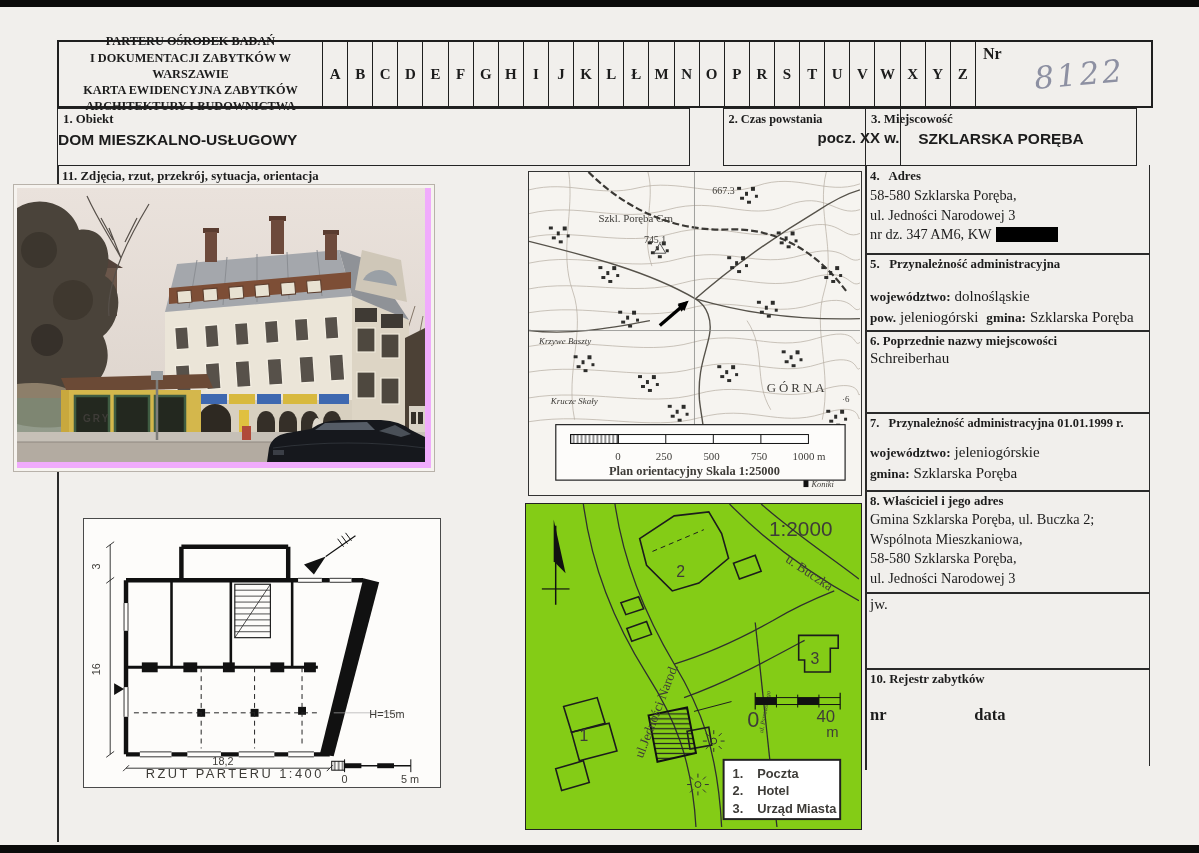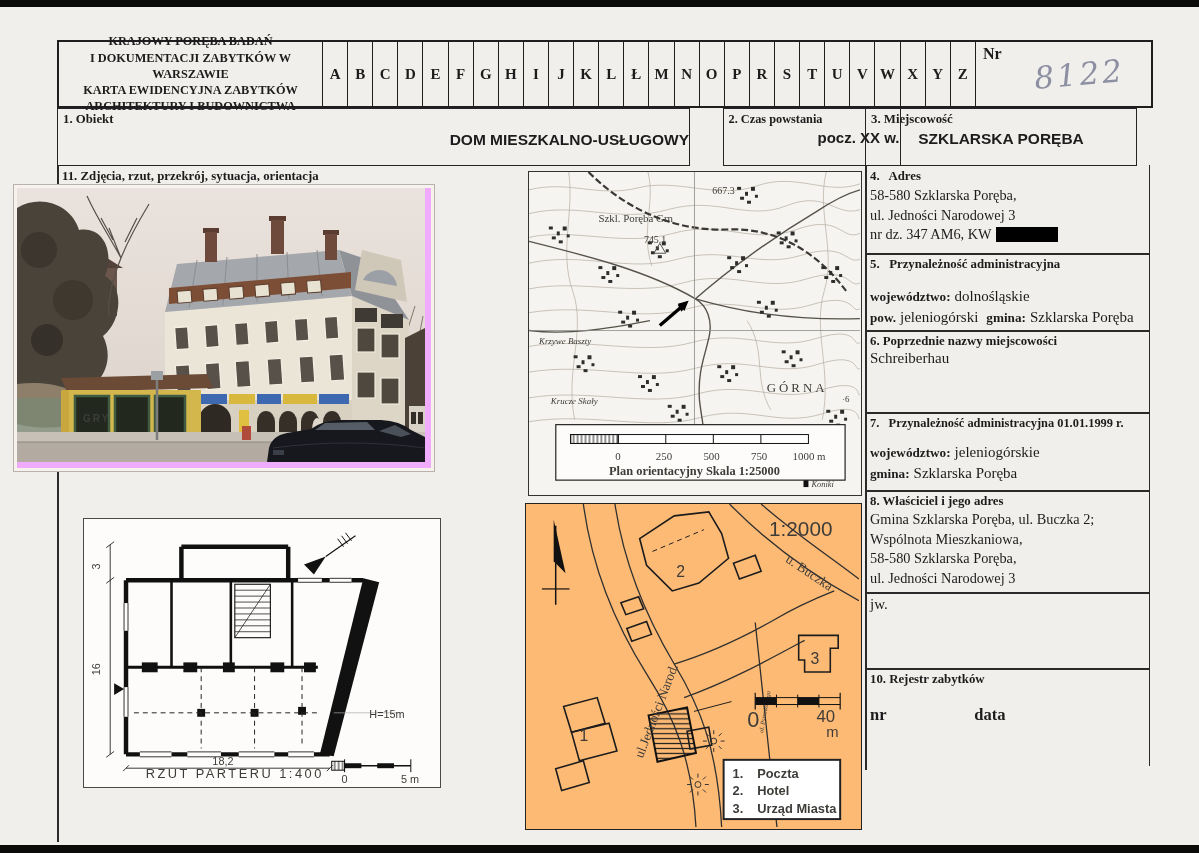--- a/index.html
+++ b/index.html
@@ -26,37 +26,37 @@
   .body{font-size:14.3px;line-height:19.5px;}
   .k{font-weight:bold;font-size:13.2px;}
   .v{font-size:15px;}
   .gridline{background:#2a2a2a;}
   .hdiv{height:1.6px;background:#2a2a2a;}
   #redact{display:inline-block;width:62px;height:15px;background:#000;vertical-align:-3px;margin-left:4px;}
   
   #photo{left:14px;top:185px;width:414px;height:280px;border:3px solid #f6f3ef;box-shadow:0 0 0 1px #b8b2aa;background:#f0abfc;}
   #topomap{left:528px;top:171px;width:334px;height:325px;border:1.3px solid #333;background:#f6f4f0;box-sizing:border-box;}
   #floorplan{left:83px;top:518px;width:358px;height:270px;border:1.2px solid #4a4a4a;background:#fdfcfa;box-sizing:border-box;}
-  #siteplan{left:525px;top:503px;width:337px;height:327px;border:1.8px solid #222;background:#fdba74;box-sizing:border-box;}
+  #siteplan{left:525px;top:503px;width:337px;height:327px;border:1.8px solid #222;background:#84cc16;box-sizing:border-box;}
   svg{display:block;}
   svg text{font-family:"Liberation Serif","DejaVu Serif",serif;fill:#3e3c38;}
   svg text.sans{font-family:"Liberation Sans","DejaVu Sans",sans-serif;}
   svg text.it{font-style:italic;}
 </style>
 </head>
 <body>
 
 <div id="page">
 
   <div class="abs strip" style="left:0;top:0;width:1199px;height:7px;"></div>
   <div class="abs strip" style="left:0;top:845px;width:1199px;height:8px;"></div>
 
   <div id="hdr" class="abs">
     <div id="org">
-      <div>KRAJOWY PORĘBA BADAŃ</div>
+      <div>PARTERU OŚRODEK BADAŃ</div>
       <div>I DOKUMENTACJI ZABYTKÓW W WARSZAWIE</div>
       <div>KARTA EWIDENCYJNA ZABYTKÓW</div>
       <div>ARCHITEKTURY I BUDOWNICTWA</div>
     </div>
     <div id="letters">
       <span class="lt">A</span>
       <span class="lt">B</span>
       <span class="lt">C</span>
       <span class="lt">D</span>
       <span class="lt">E</span>
@@ -83,21 +83,21 @@
       <span class="lt">Z</span>
     </div>
     <div id="nrcell">
       <span id="nrlabel">Nr</span>
       <span id="nrvalue">8122</span>
     </div>
   </div>
 
   <div class="abs cell" style="left:57px;top:108px;width:633px;height:58px;">
     <div class="lbl" style="margin:3px 0 0 5px;">1. Obiekt</div>
-    <div class="val-sans" style="text-align:right;font-size:15.5px;margin-top:4px;">DOM MIESZKALNO-USŁUGOWY</div>
+    <div class="val-sans" style="text-align:left;font-size:15.5px;margin-top:4px;">DOM MIESZKALNO-USŁUGOWY</div>
   </div>
   <div class="abs cell" style="left:688.5px;top:108px;width:178px;height:58px;margin-left:34px;">
     <div class="lbl" style="margin:3px 0 0 5px;font-size:12.3px;">2. Czas powstania</div>
     <div class="val-sans" style="text-align:right;font-size:15px;margin-top:2px;">pocz. XX w.</div>
   </div>
   <div class="abs cell" style="left:865px;top:108px;width:272px;height:58px;">
     <div class="lbl" style="margin:3px 0 0 5px;">3. Miejscowość</div>
     <div class="val-sans" style="text-align:center;font-size:15.5px;margin-top:3px;">SZKLARSKA PORĘBA</div>
   </div>
 

